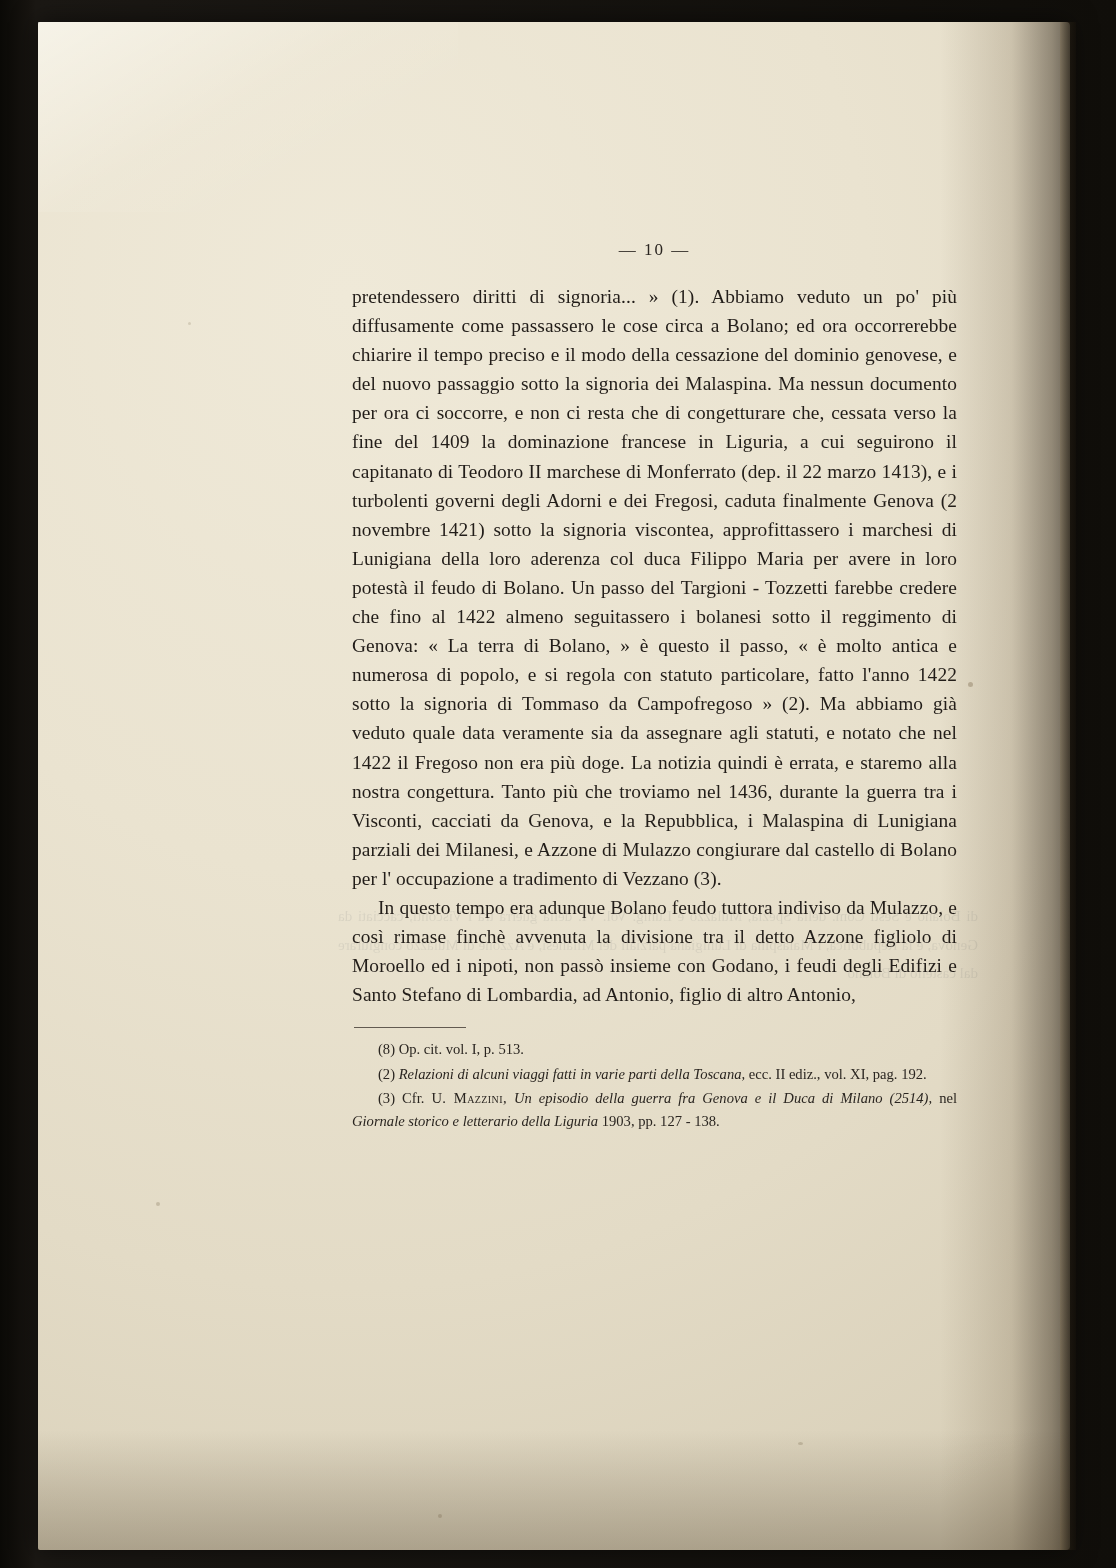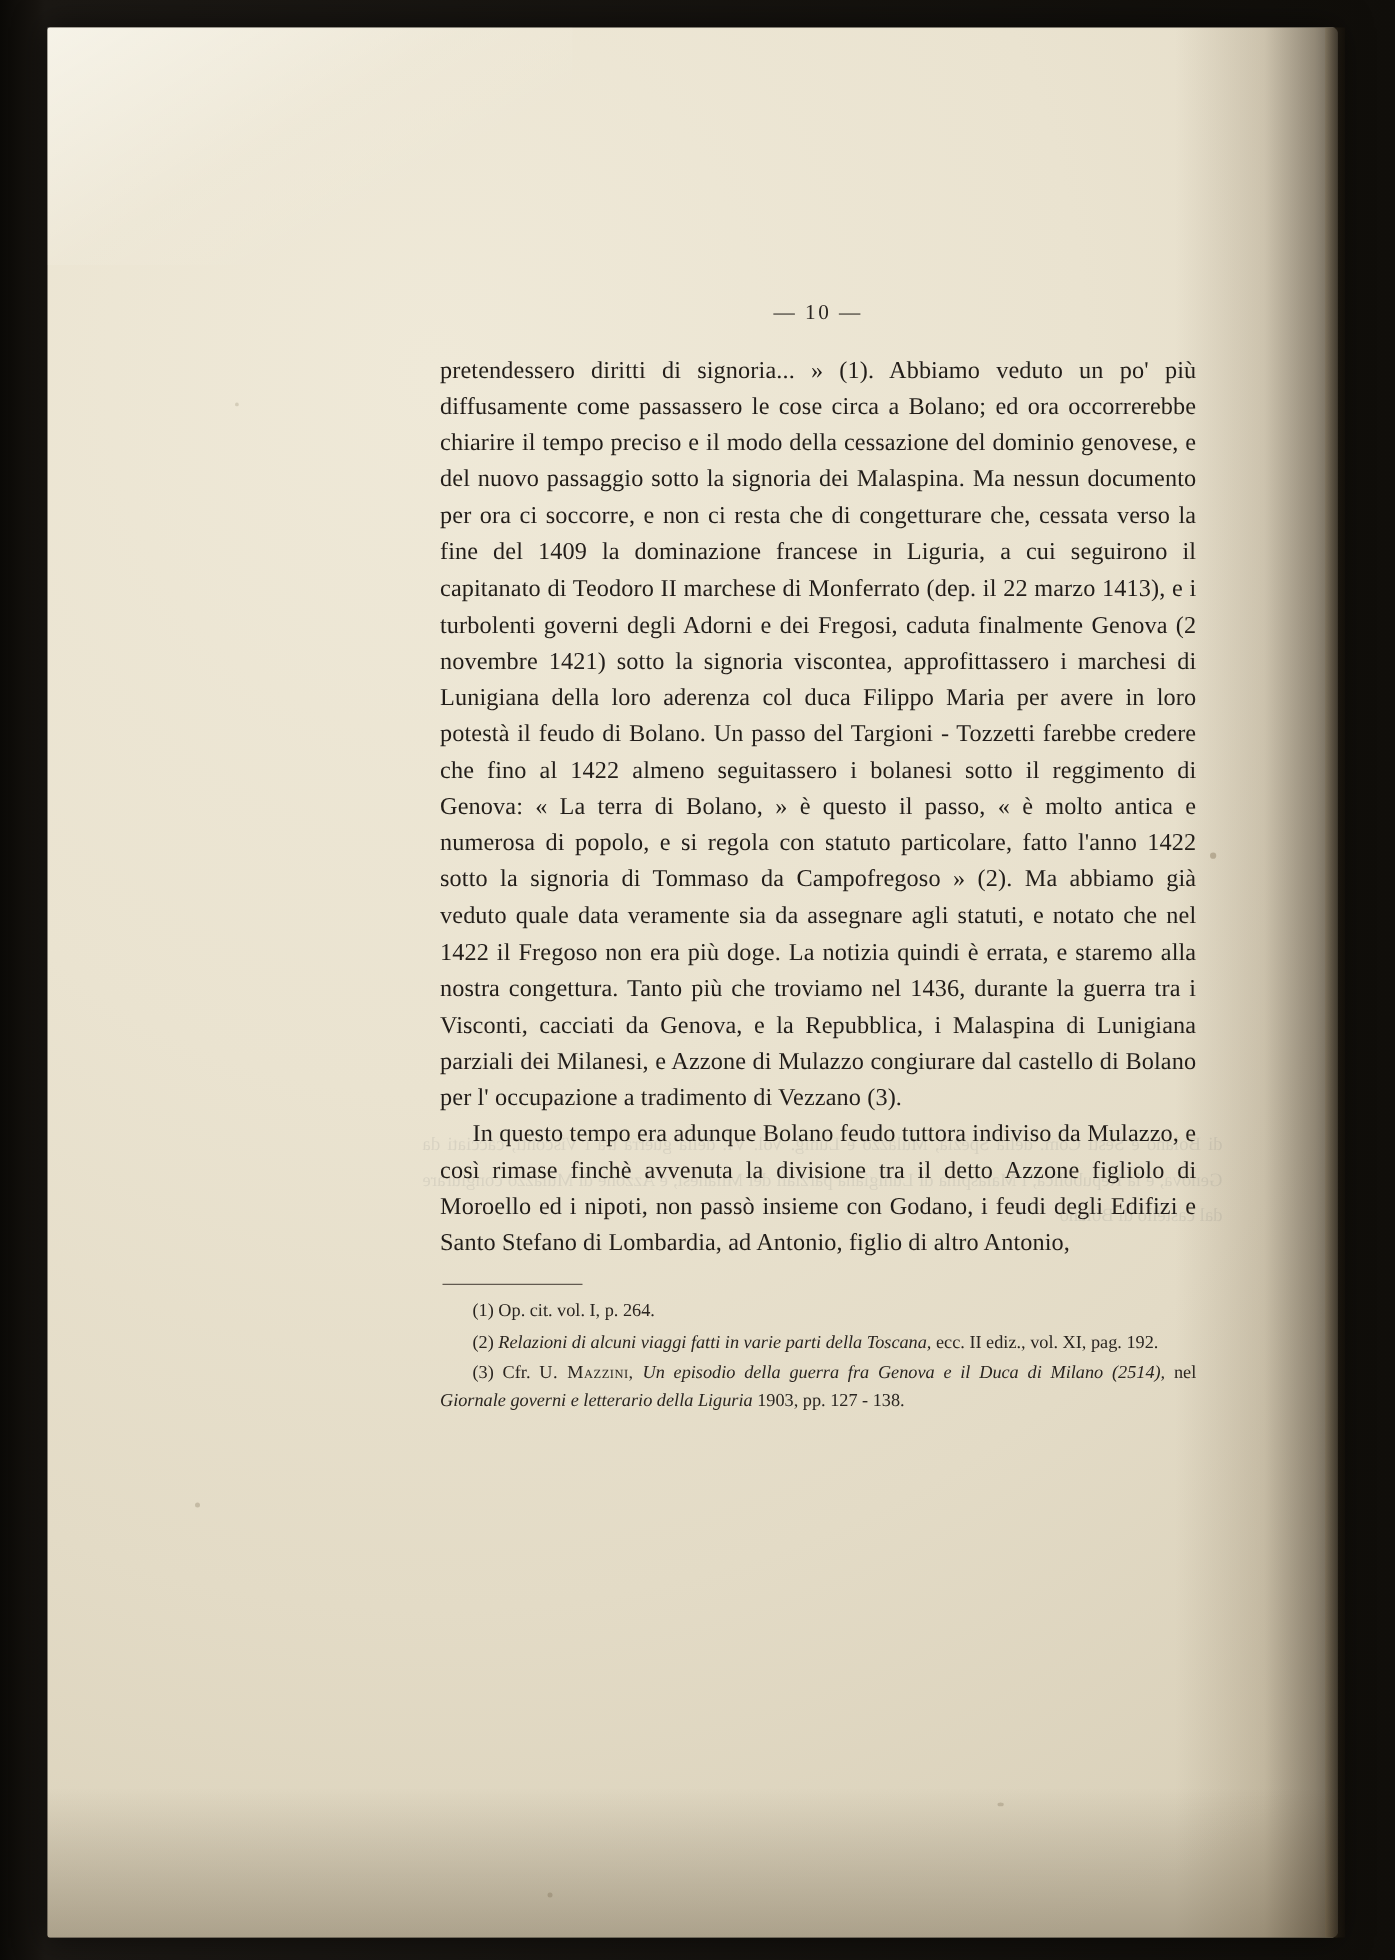--- a/index.html
+++ b/index.html
@@ -153,34 +153,34 @@
     <div class="textblock">
       <div class="folio">— 10 —</div>
 
       <p class="body-p">pretendessero diritti di signoria... » (1). Abbiamo veduto un po' più diffusamente come passassero le cose circa a Bolano; ed ora occorrerebbe chiarire il tempo preciso e il modo della cessazione del dominio genovese, e del nuovo passaggio sotto la signoria dei Malaspina. Ma nessun documento per ora ci soccorre, e non ci resta che di congetturare che, cessata verso la fine del 1409 la dominazione francese in Liguria, a cui seguirono il capitanato di Teodoro II marchese di Monferrato (dep. il 22 marzo 1413), e i turbolenti governi degli Adorni e dei Fregosi, caduta finalmente Genova (2 novembre 1421) sotto la signoria viscontea, approfittassero i marchesi di Lunigiana della loro aderenza col duca Filippo Maria per avere in loro potestà il feudo di Bolano. Un passo del Targioni - Tozzetti farebbe credere che fino al 1422 almeno seguitassero i bolanesi sotto il reggimento di Genova: « La terra di Bolano, » è questo il passo, « è molto antica e numerosa di popolo, e si regola con statuto particolare, fatto l'anno 1422 sotto la signoria di Tommaso da Campofregoso » (2). Ma abbiamo già veduto quale data veramente sia da assegnare agli statuti, e notato che nel 1422 il Fregoso non era più doge. La notizia quindi è errata, e staremo alla nostra congettura. Tanto più che troviamo nel 1436, durante la guerra tra i Visconti, cacciati da Genova, e la Repubblica, i Malaspina di Lunigiana parziali dei Milanesi, e Azzone di Mulazzo congiurare dal castello di Bolano per l' occupazione a tradimento di Vezzano (3).</p>
       <p class="body-p indent">In questo tempo era adunque Bolano feudo tuttora indiviso da Mulazzo, e così rimase finchè avvenuta la divisione tra il detto Azzone figliolo di Moroello ed i nipoti, non passò insieme con Godano, i feudi degli Edifizi e Santo Stefano di Lombardia, ad Antonio, figlio di altro Antonio,</p>
 
       <div class="rule"></div>
 
       <div class="notes">
         <p class="note">
-          <span>(1) Op. cit. vol. I, p. 264.</span>
+          <span>(8) Op. cit. vol. I, p. 513.</span>
         </p>
         <p class="note">
           <span>(2)</span>
           <i>Relazioni di alcuni viaggi fatti in varie parti della Toscana,</i>
           <span>ecc. II ediz., vol. XI, pag. 192.</span>
         </p>
         <p class="note">
           <span>(3)</span>
           <span>Cfr.</span>
           <span class="sc">U. Mazzini,</span>
           <i>Un episodio della guerra fra Genova e il Duca di Milano (2514),</i>
           <span>nel</span>
-          <i>Giornale governi e letterario della Liguria</i>
+          <i>Giornale storico e letterario della Liguria</i>
           <span>1903, pp. 127 - 138.</span>
         </p>
       </div>
     </div>
 
     <div class="speck" style="left:118px; top:1180px; width:4px; height:4px;"></div>
     <div class="speck" style="left:760px; top:1420px; width:5px; height:3px;"></div>
     <div class="speck" style="left:930px; top:660px; width:5px; height:5px; opacity:0.45;"></div>
     <div class="speck" style="left:400px; top:1492px; width:4px; height:4px;"></div>
     <div class="speck" style="left:150px; top:300px; width:3px; height:3px; opacity:0.25;"></div>

